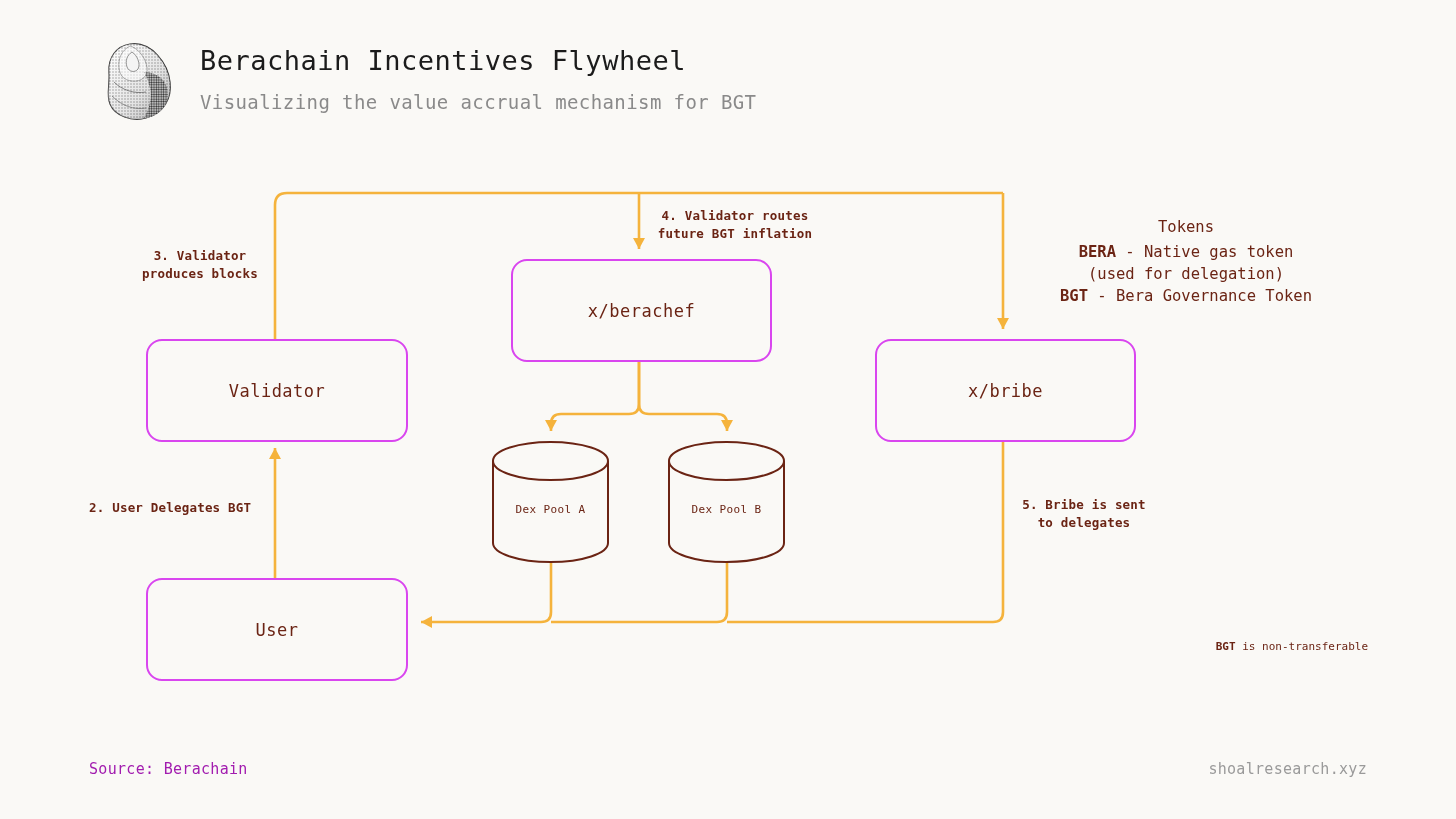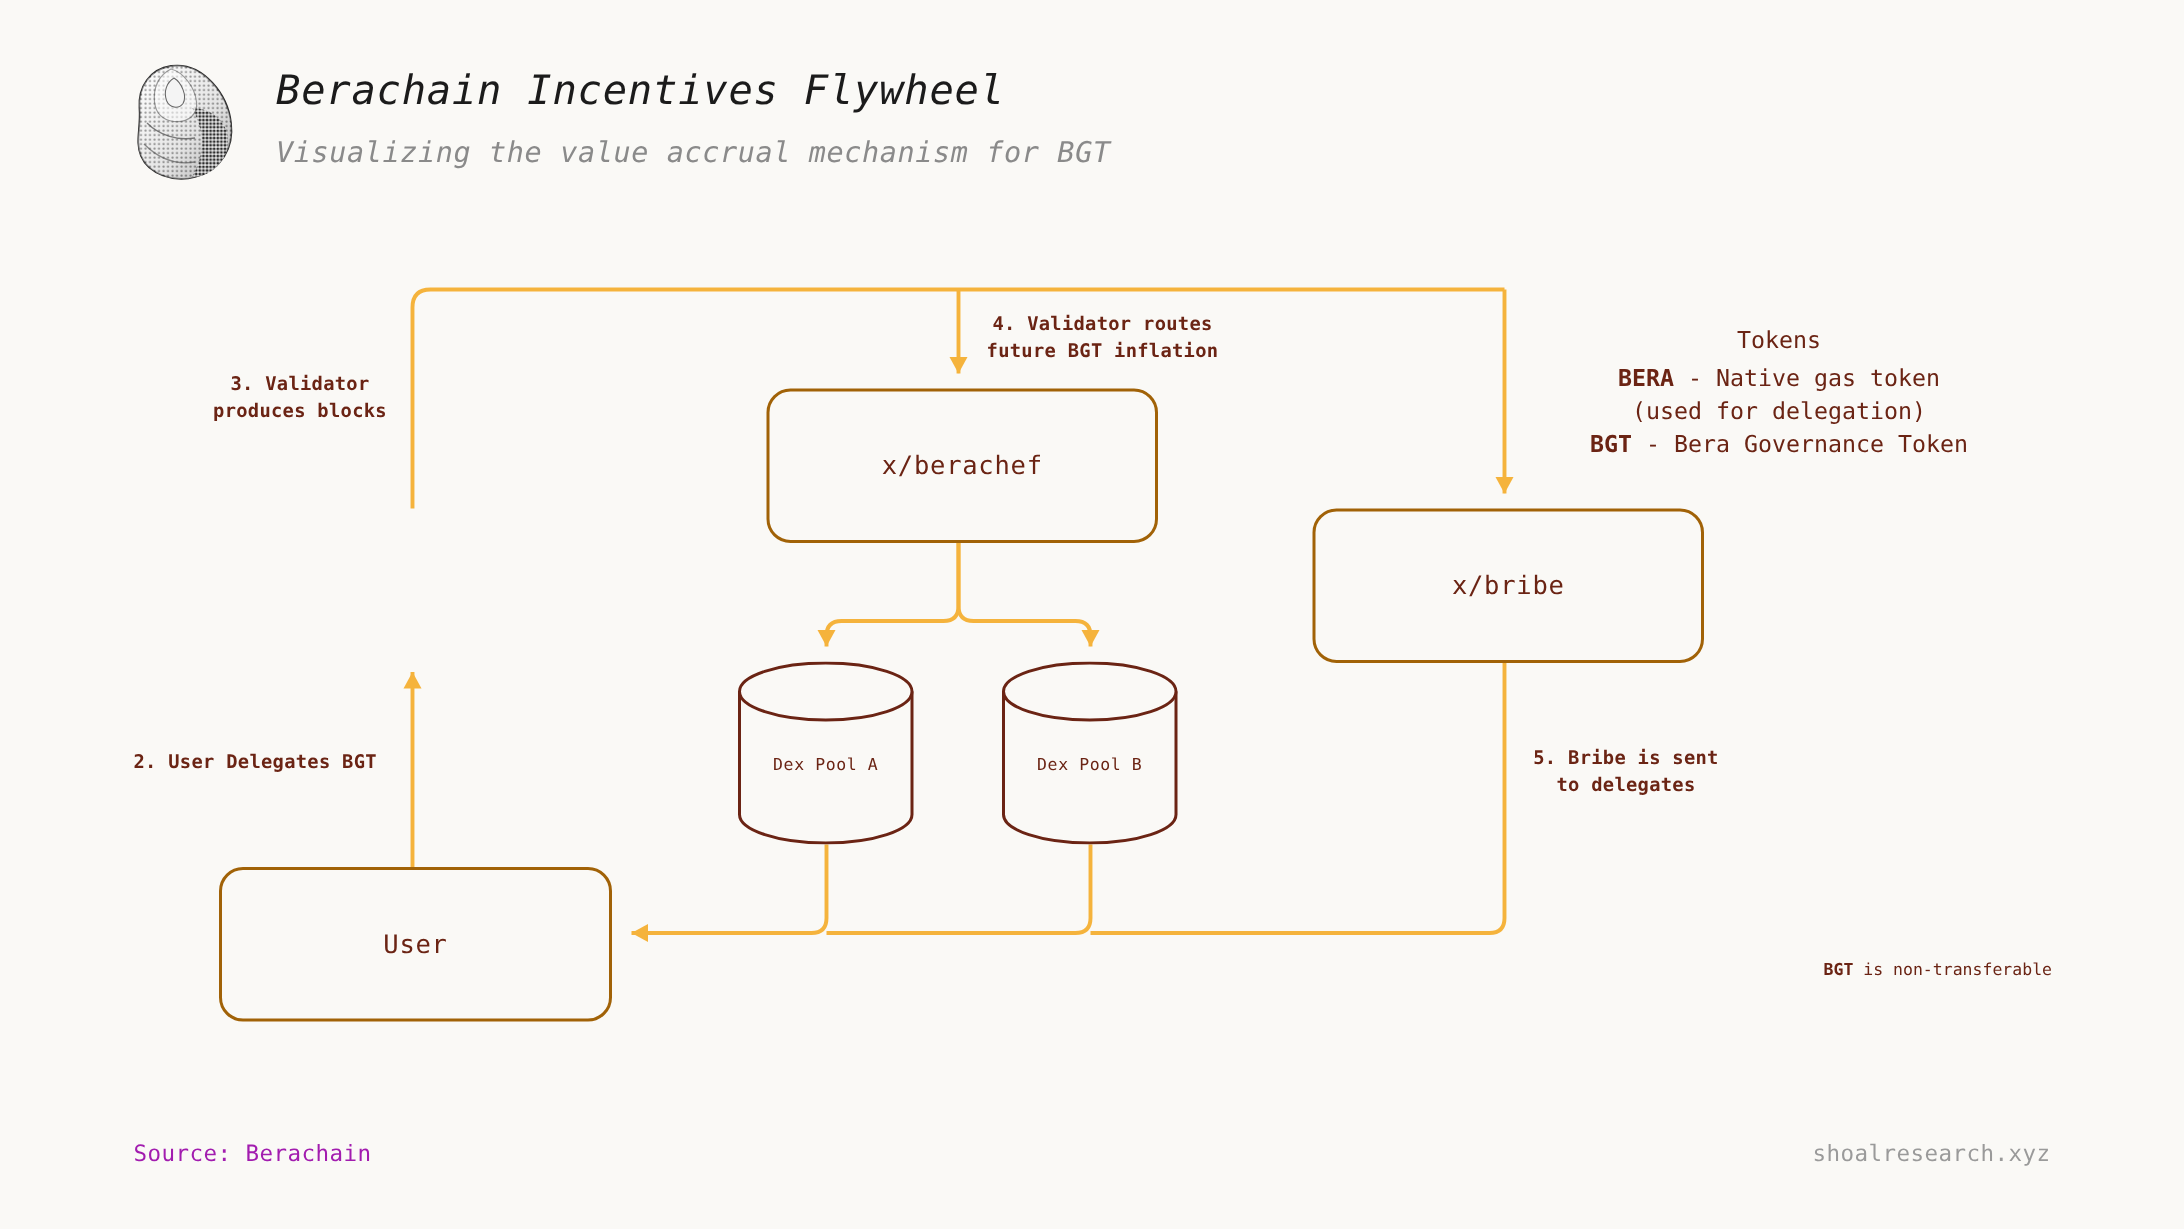--- a/index.html
+++ b/index.html
@@ -5,39 +5,39 @@
   html,body{margin:0;padding:0;}
   body{
     width:1456px;height:819px;
     background:#FAF9F6;
     font-family:"DejaVu Sans Mono","Liberation Mono",monospace;
     overflow:hidden;position:relative;
   }
   .page{position:absolute;inset:0;}
 
   
-  .header{position:absolute;left:84px;top:38px;display:flex;align-items:flex-start;font-style:italic;}
+  .header{position:absolute;left:100px;top:38px;display:flex;align-items:flex-start;}
   .logo{width:78px;height:86px;margin-right:22px;flex:none;}
   .head-text{padding-top:8px;}
   .title{
     font-size:27px;color:#1b1b1b;letter-spacing:.5px;
     font-weight:400;line-height:1.1;white-space:nowrap;
   }
   .subtitle{
     font-size:19px;color:#8a8a8a;letter-spacing:.4px;
     margin-top:15px;font-weight:400;white-space:nowrap;
   }
 
   
   .canvas{position:absolute;left:0;top:0;width:1456px;height:819px;}
 
   
   .node{
     position:absolute;
-    border:2px solid #a16207;
+    border:2px solid #d946ef;
     border-radius:16px;
     background:#FAF9F6;
     display:flex;align-items:center;justify-content:center;
     color:#6B2414;font-size:17px;letter-spacing:.5px;
   }
   .n-validator{left:146px;top:339px;width:258px;height:99px;}
   .n-berachef {left:511px;top:259px;width:257px;height:99px;}
   .n-bribe    {left:875px;top:339px;width:257px;height:99px;}
   .n-user     {left:146px;top:578px;width:258px;height:99px;}
 
@@ -141,20 +141,23 @@
 
       <path d="M551,563 L551,612 Q551,622 541,622 L421,622" marker-end="url(#ar-left)"></path>
       <path d="M727,563 L727,612 Q727,622 717,622 L551,622"></path>
 
       <path d="M1003,438 L1003,612 Q1003,622 993,622 L727,622"></path>
 
       <path d="M275,578 L275,448" marker-end="url(#ar-up)"></path>
     </g>
   </svg>
 
+  <div class="node n-validator">
+    <span>Validator</span>
+  </div>
   <div class="node n-berachef">
     <span>x/berachef</span>
   </div>
   <div class="node n-bribe">
     <span>x/bribe</span>
   </div>
   <div class="node n-user">
     <span>User</span>
   </div>
 

